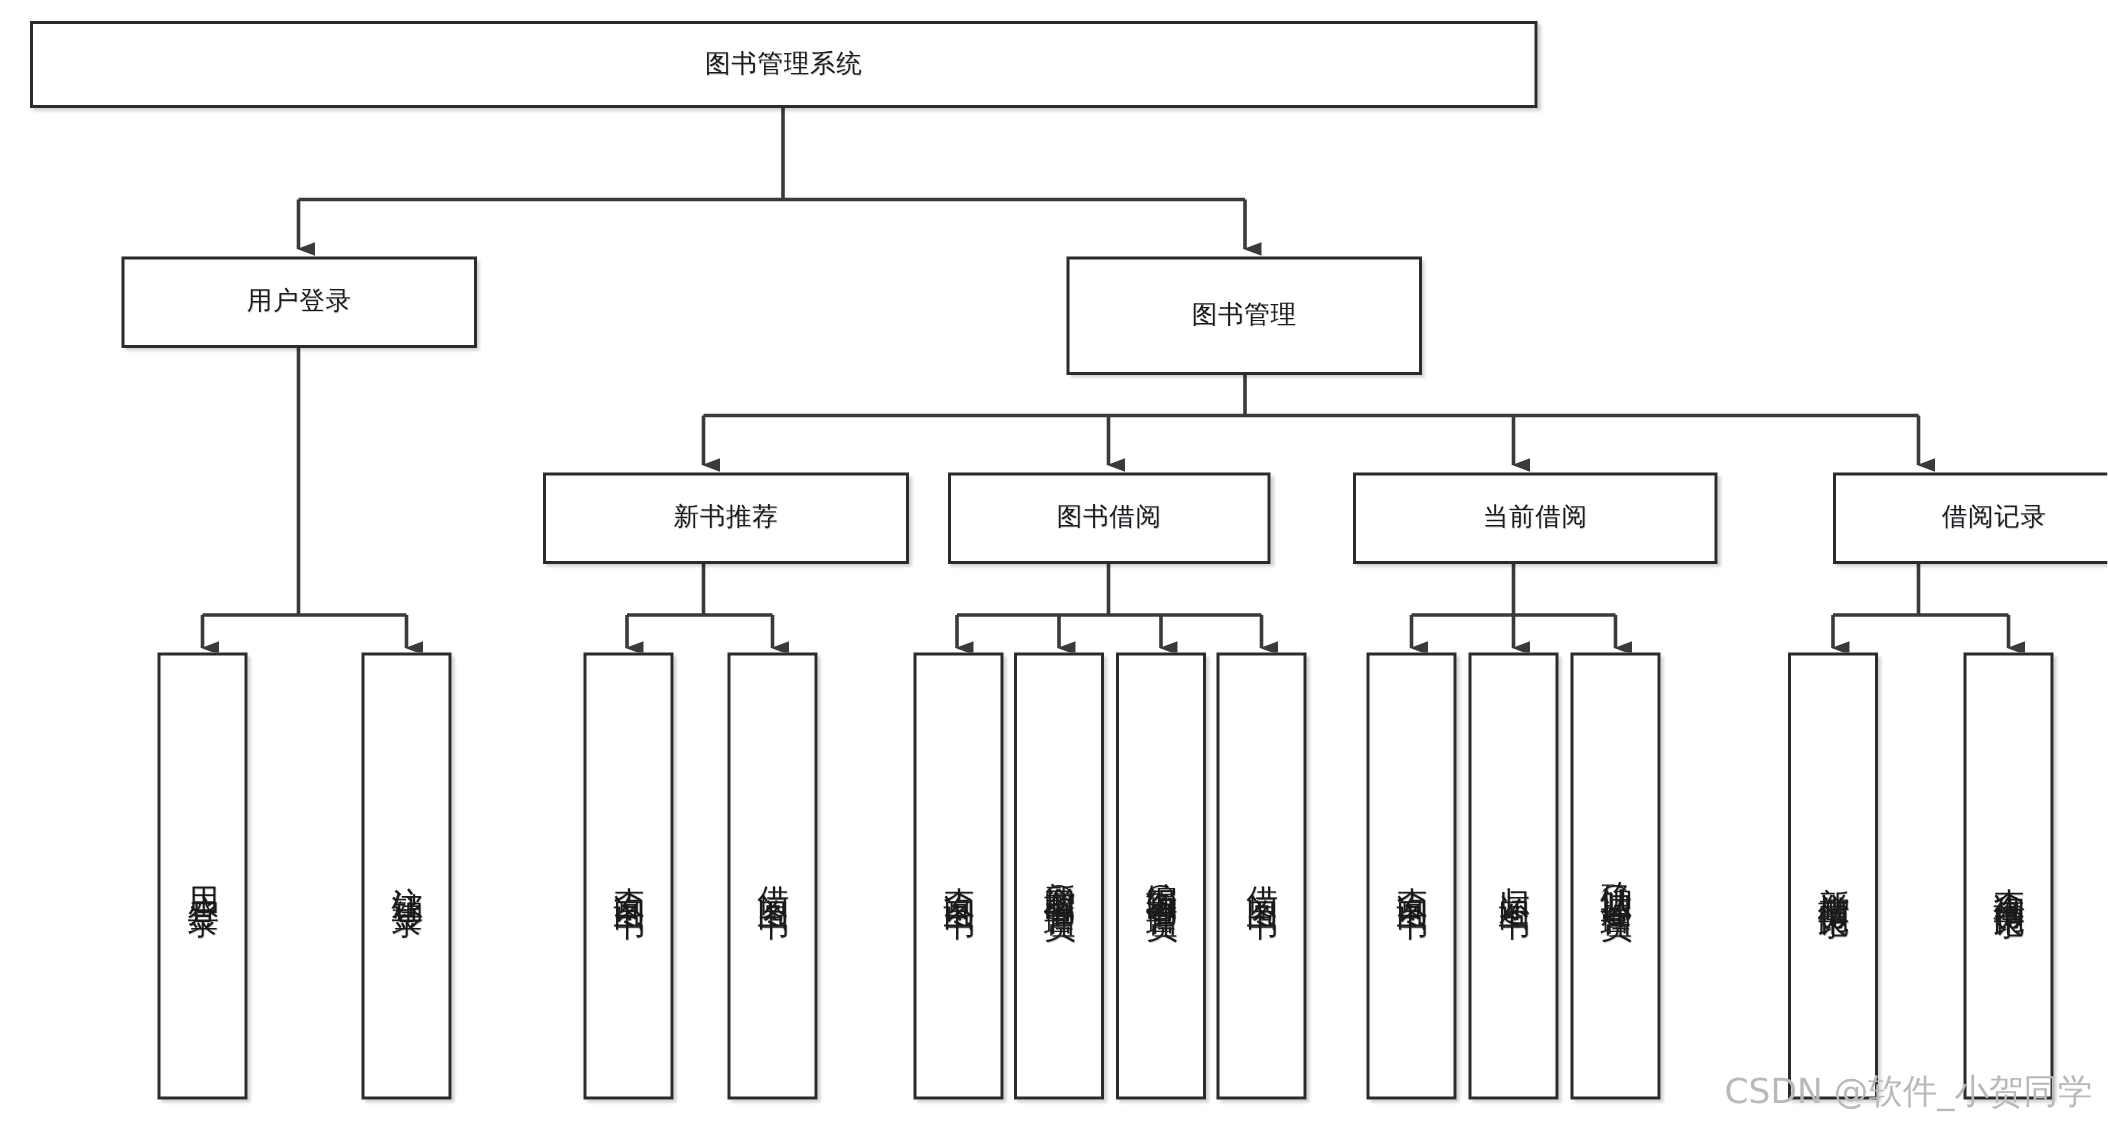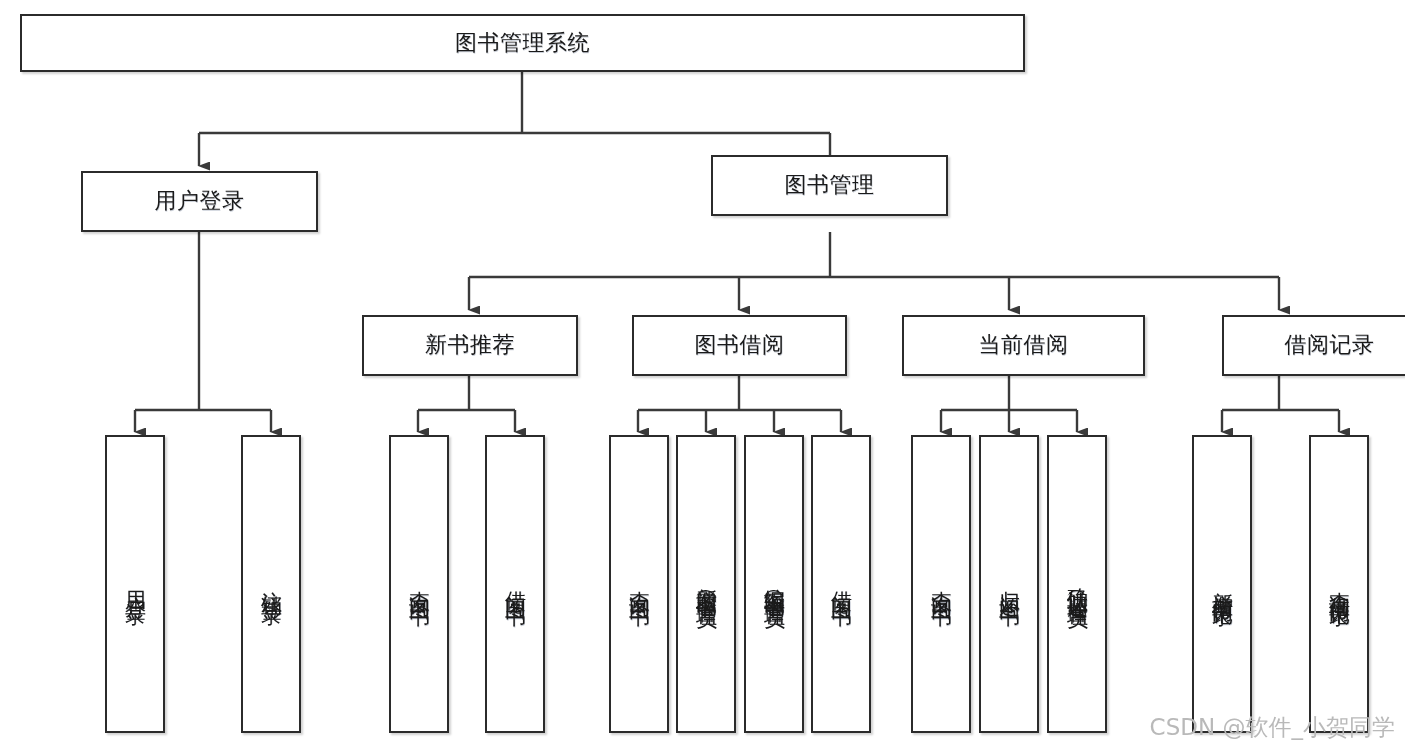--- a/index.html
+++ b/index.html
@@ -28,21 +28,21 @@
     border: 2px solid #2b2b2b;
     background: #ffffff;
     box-shadow: 2px 2px 2px rgba(0,0,0,0.18);
     display: flex;
     align-items: center;
     justify-content: center;
     z-index: 2;
   }
   .node .label {
     color: #1a1a1a;
-    font-size: 22px;
+    font-size: 17px;
     line-height: 1.1;
     letter-spacing: 0.5px;
     white-space: nowrap;
     text-shadow: 0.5px 0.5px 0 rgba(140,150,170,0.45);
   }
   .node.vertical {
     align-items: center;
     justify-content: center;
   }
   .node.vertical .label {
@@ -123,25 +123,25 @@
     </g>
   </svg>
 
   <div class="node" style="left:20px; top:14px; width:1005px; height:58px;">
     <span class="label">图书管理系统</span>
   </div>
 
   <div class="node" style="left:81px; top:171px; width:237px; height:61px;">
     <span class="label">用户登录</span>
   </div>
-  <div class="node" style="left:711px; top:155px; width:237px; height:61px;text-align:right;">
+  <div class="node" style="left:711px; top:171px; width:237px; height:79px;text-align:right;">
     <span class="label">图书管理</span>
   </div>
 
-  <div class="node" style="left:362px; top:315px; width:216px; height:61px;">
+  <div class="node" style="left:362px; top:315px; width:244px; height:61px;">
     <span class="label">新书推荐</span>
   </div>
   <div class="node" style="left:632px; top:315px; width:215px; height:61px;">
     <span class="label">图书借阅</span>
   </div>
   <div class="node" style="left:902px; top:315px; width:243px; height:61px;">
     <span class="label">当前借阅</span>
   </div>
   <div class="node" style="left:1222px; top:315px; width:215px; height:61px;">
     <span class="label">借阅记录</span>

